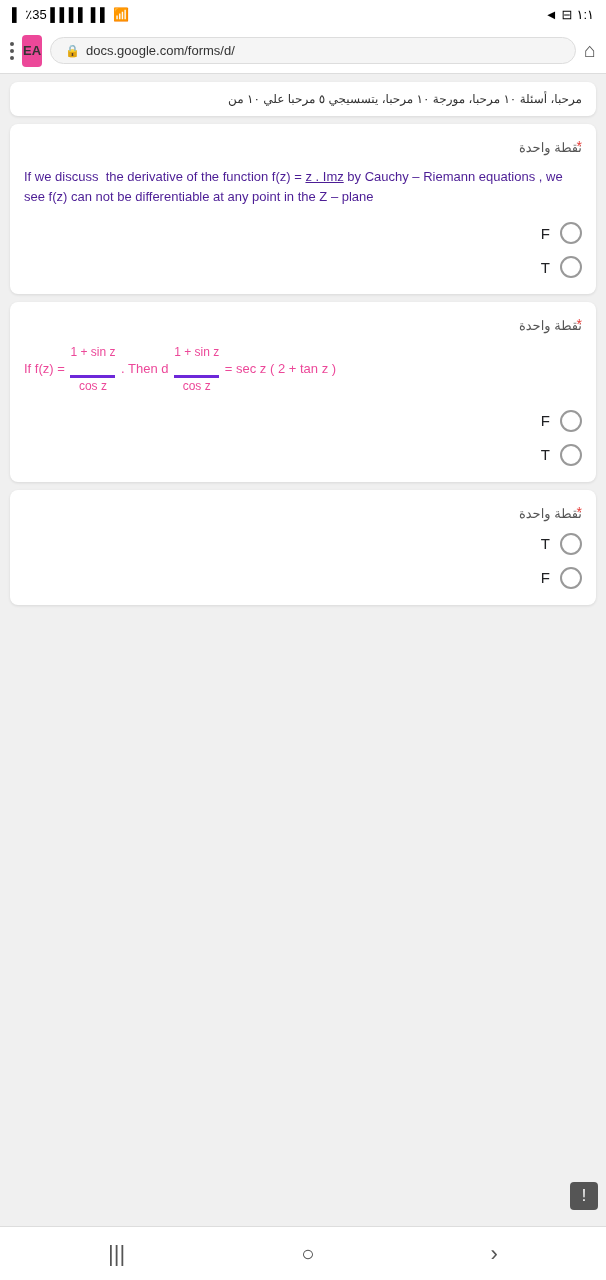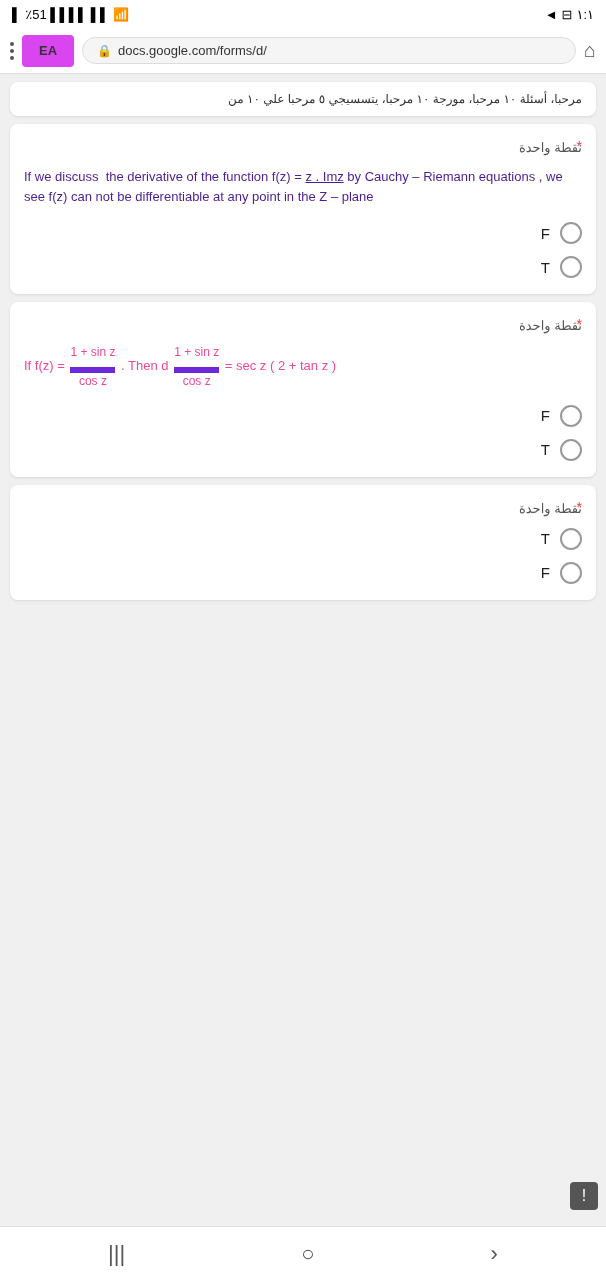--- a/index.html
+++ b/index.html
@@ -46,24 +46,24 @@
       gap: 3px;
       justify-content: center;
     }
     .menu-dots span {
       width: 4px; height: 4px;
       background: #555;
       border-radius: 50%;
       display: block;
     }
     .tab-button {
-      background: #d946ef;
+      background: #ec4899;
       border: none;
       border-radius: 4px;
-      width: 52px; height: 32px;
+      width: 20px; height: 32px;
       font-size: 13px;
       color: #333;
       cursor: pointer;
       display: flex; align-items: center; justify-content: center;
       font-weight: bold;
     }
     .url-bar {
       flex: 1;
       background: #f5f5f5;
       border: 1px solid #ddd;
@@ -176,22 +176,22 @@
     .fraction {
       display: inline-flex;
       flex-direction: column;
       align-items: center;
       vertical-align: middle;
       font-size: 12px;
       margin: 0 2px;
     }
 
     .fraction .numerator {
-      border-bottom: 6px solid #6d28d9;
-      padding-bottom: 8px;
+      border-bottom: 3px solid #6d28d9;
+      padding-bottom: 16px;
       line-height: 1.2;
     }
 
     .fraction .denominator {
       padding-top: 1px;
       line-height: 1.2;
     }
 
     
     .nav-bar {
@@ -239,21 +239,21 @@
       overflow-y: auto;
       background: #f0f0f0;
     }
   </style>
 </head>
 <body>
 
 <div class="status-bar">
   <div class="status-left">
     <span>▌</span>
-    <span>٪51 ▌▌▌▌ ▌▌</span>
+    <span>٪35 ▌▌▌▌ ▌▌</span>
     <span>📶</span>
   </div>
   <div class="status-right">
     <span>◄</span>
     <span>⊟</span>
     <span>١:١</span>
   </div>
 </div>
 
 <div class="browser-bar">

